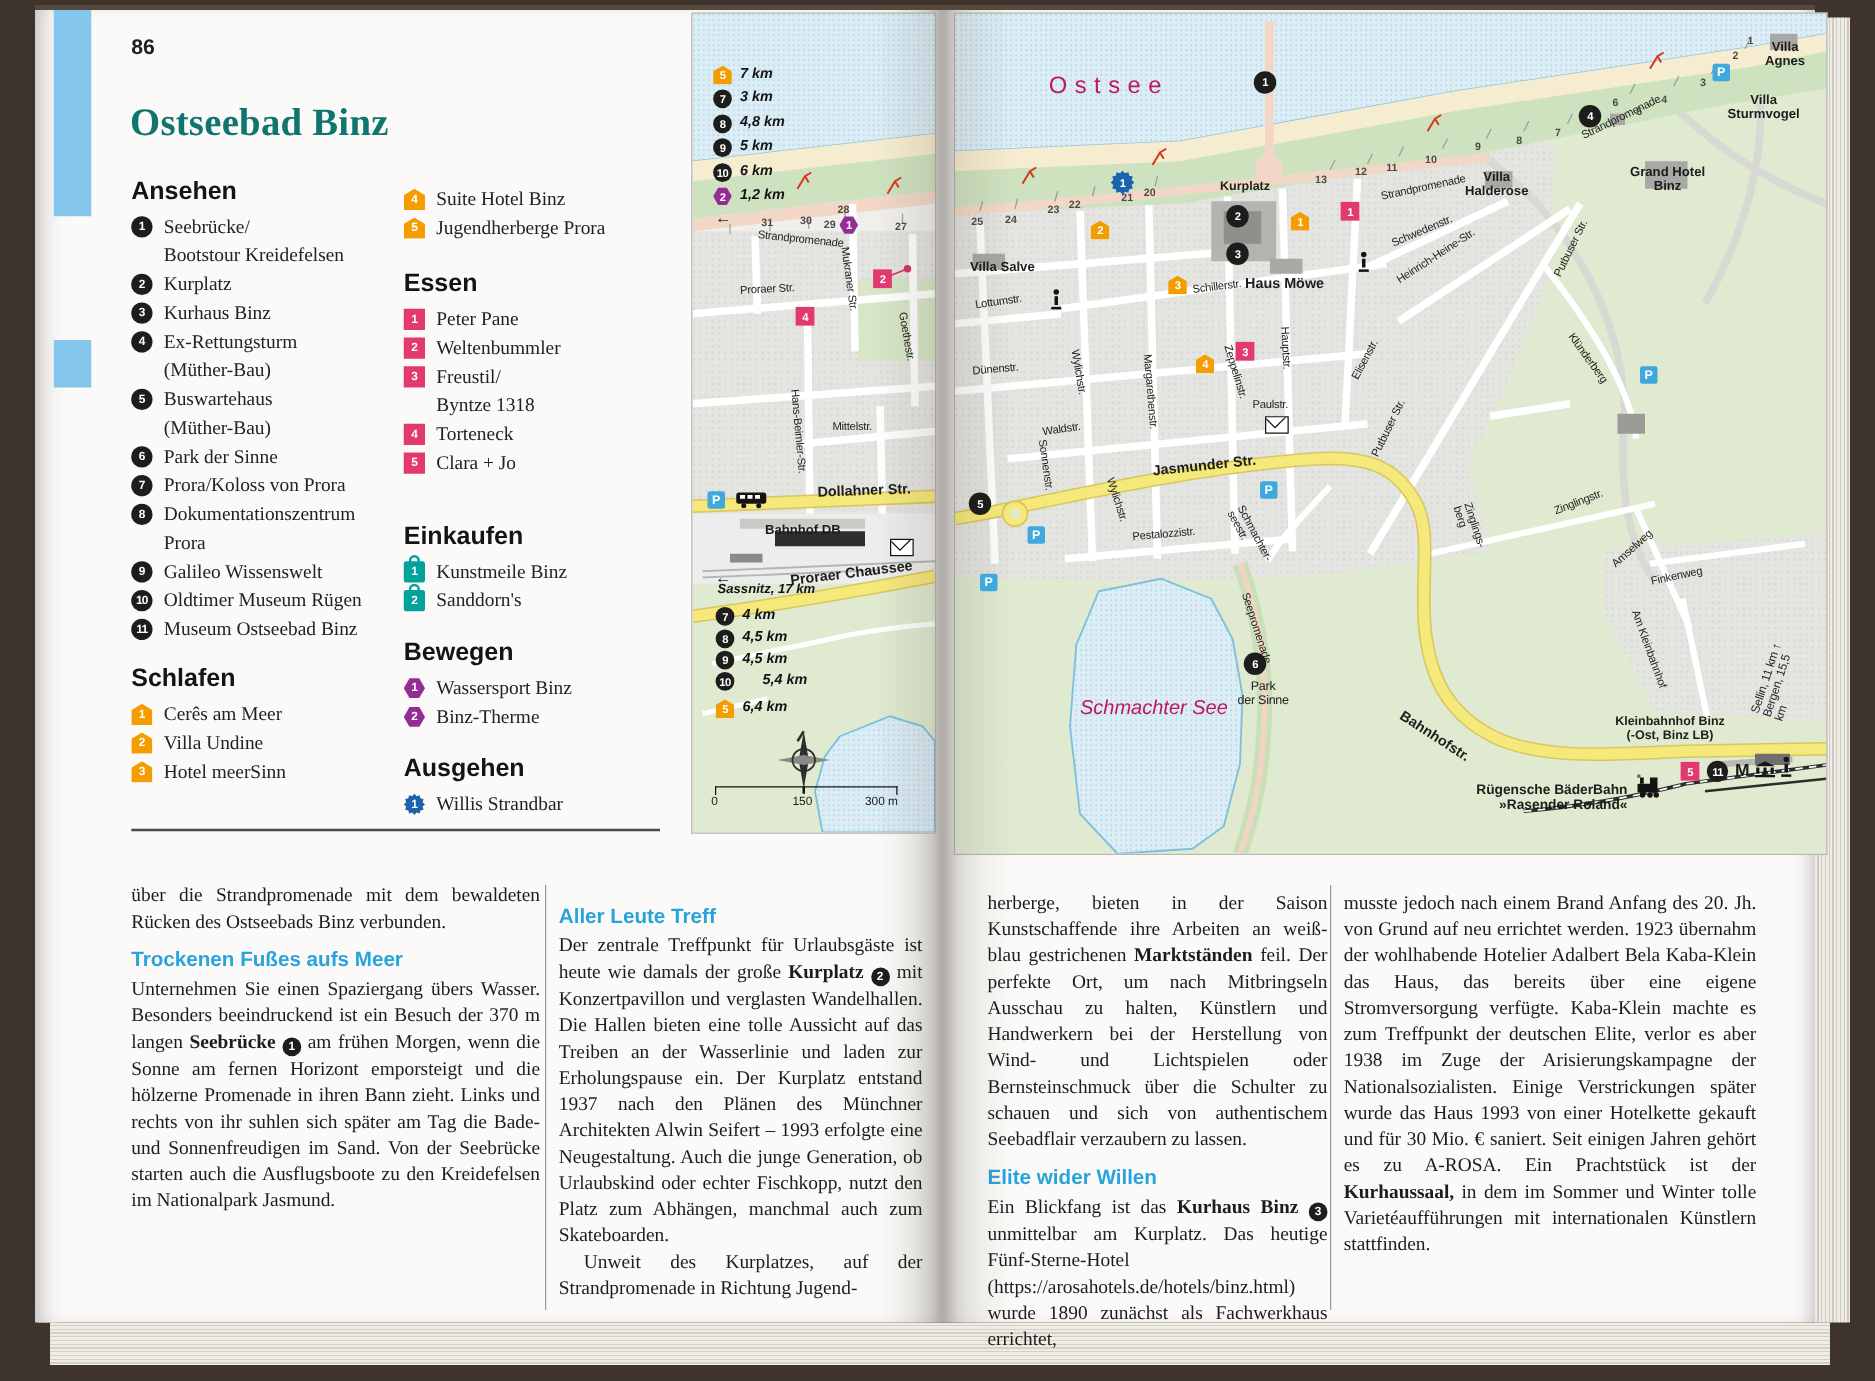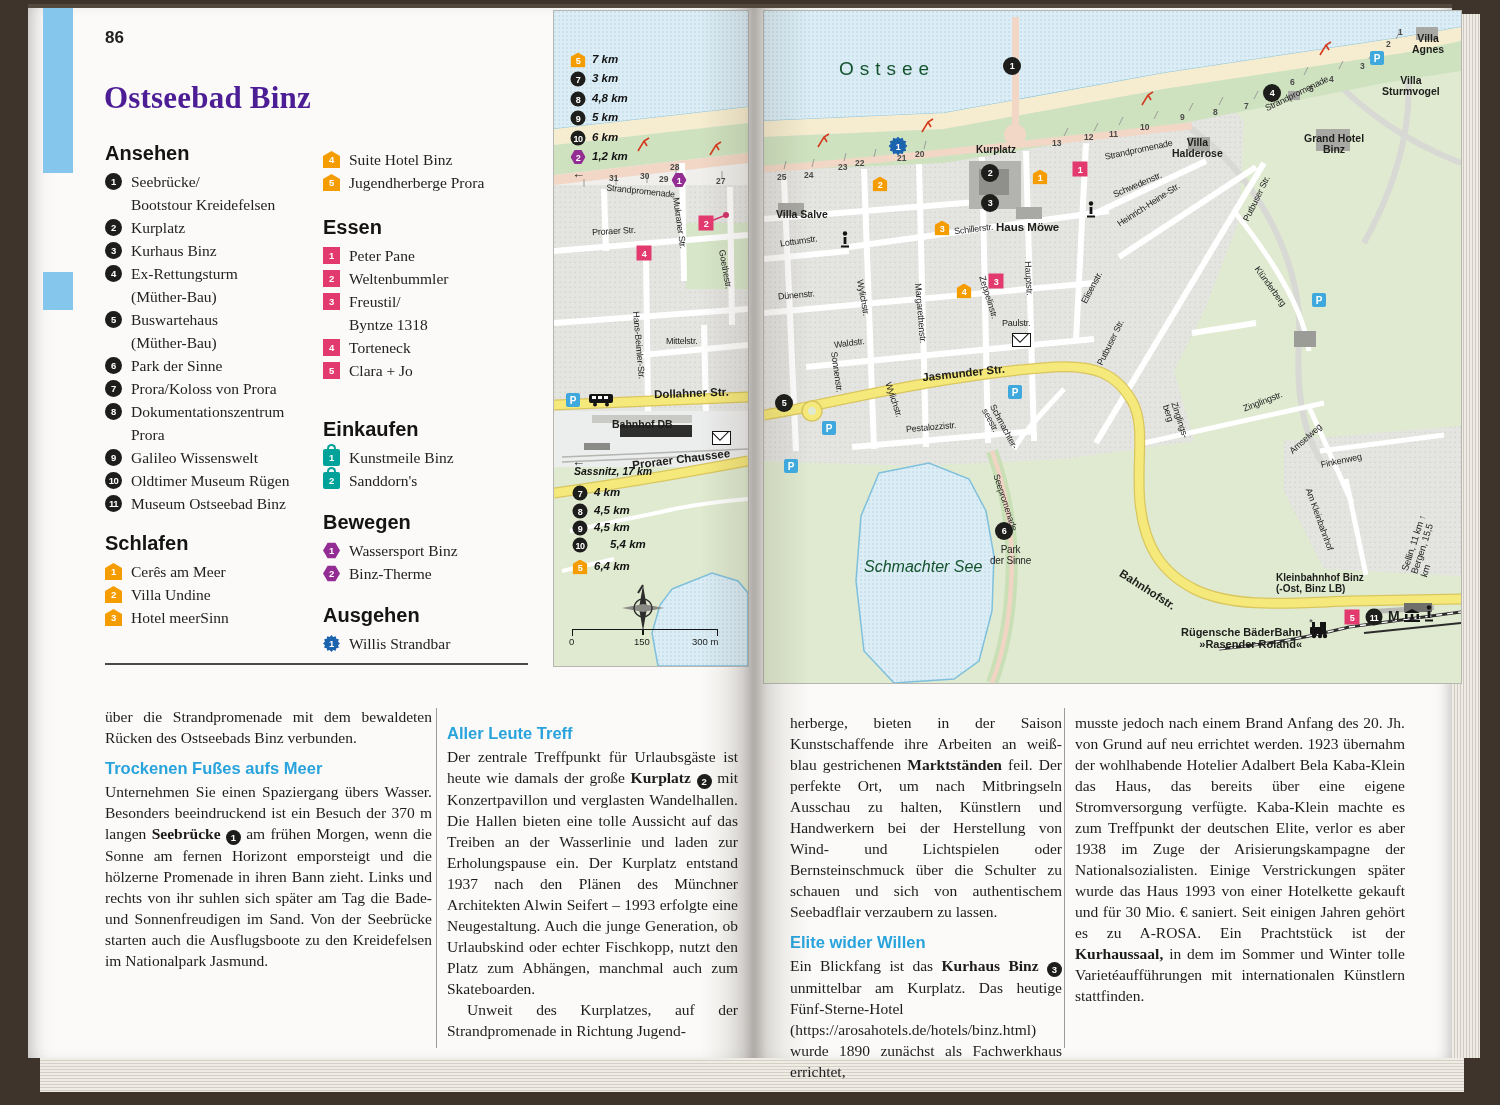--- a/index.html
+++ b/index.html
@@ -13,21 +13,21 @@
   .edgeB{position:absolute;left:40px;top:1058px;width:1424px;height:34px;
          background:repeating-linear-gradient(180deg,#efece6 0 2px,#d5d0c6 2px 3px);}
   .edgeL{position:absolute;left:30px;top:10px;width:16px;height:1048px;
          background:repeating-linear-gradient(90deg,#f1eee9 0 2px,#d9d5cc 2px 3px);}
   .topline{position:absolute;left:28px;top:4px;width:1424px;height:5px;background:#55493d;}
   .spine{position:absolute;left:700px;top:8px;width:110px;height:1050px;pointer-events:none;
          background:linear-gradient(90deg,rgba(0,0,0,0) 0%,rgba(60,45,30,.10) 40%,rgba(60,45,30,.22) 50%,rgba(60,45,30,.10) 60%,rgba(0,0,0,0) 100%);}
   .tab{position:absolute;left:15px;width:30px;background:#85c6ec;}
   
   .pagenum{position:absolute;font:bold 17px "Liberation Sans",sans-serif;color:#222;}
-  .title{position:absolute;font:bold 31px "Liberation Serif",serif;color:#4c1d95;letter-spacing:.2px;}
+  .title{position:absolute;font:bold 31px "Liberation Serif",serif;color:#0f766e;letter-spacing:.2px;}
   .lh{font:bold 20px "Liberation Sans",sans-serif;color:#141414;margin:0 0 5px 0;}
   .litem{display:flex;gap:9px;align-items:flex-start;font:15.5px/23px "Liberation Serif",serif;color:#222;}
   .l2{margin-left:26px;font:15.5px/23px "Liberation Serif",serif;color:#222;}
   .mk{flex:none;display:inline-flex;align-items:center;justify-content:center;width:17px;height:17px;
       color:#fff;font:bold 9.5px "Liberation Sans",sans-serif;letter-spacing:-.5px;margin-top:3px;}
   .pm{position:absolute;display:inline-flex;align-items:center;justify-content:center;width:15px;height:15px;
       color:#fff;font:bold 9px "Liberation Sans",sans-serif;letter-spacing:-.5px;z-index:5;margin:0;}
   .circle{background:#1d1d1b;border-radius:50%;}
   .house{background:#f59c00;clip-path:polygon(50% 0,100% 30%,100% 100%,0 100%,0 30%);}
   .square{background:#e23a6e;}
@@ -44,21 +44,21 @@
   .bhead.first{margin-top:18px;}
   .b{font-weight:bold;}
   .ib{display:inline-flex;width:15px;height:15px;border-radius:50%;background:#1d1d1b;color:#fff;
       font:bold 9.5px/15px "Liberation Sans",sans-serif;justify-content:center;vertical-align:-2px;}
   
   .map{position:absolute;border:1px solid #b7b7b2;overflow:hidden;background:#e7e7e4;}
   .ml{position:absolute;white-space:pre-line;color:#1d1d1b;line-height:1.05;z-index:4;}
   .st{font-size:9px;letter-spacing:-.2px;color:#232323;}
   .stb{font-weight:bold;font-size:10.5px;}
   .big{font-weight:bold;font-size:11.5px;}
-  .wtr{color:#14532d;font-weight:bold;}
+  .wtr{color:#be185d;font-weight:bold;}
   .bch{font-size:8.5px;color:#4a4a48;font-weight:bold;}
   .dist{font-style:italic;font-weight:bold;font-size:11.5px;color:#131313;}
   .pic{position:absolute;display:flex;align-items:center;justify-content:center;width:14px;height:14px;
        background:#3fa8dc;color:#fff;font:bold 10px "Liberation Sans",sans-serif;border-radius:2px;z-index:5;}
   .mailic{position:absolute;width:17px;height:12px;background:#fff;border:1.6px solid #141414;overflow:hidden;z-index:5;}
   .mailic::before{content:"";position:absolute;left:0;top:-8px;width:12px;height:12px;transform:rotate(45deg);
        border:1.6px solid #141414;background:#fff;}
   .ic{position:absolute;z-index:5;}
   .ctr{transform:translate(-50%,-50%);}
 </style>
@@ -506,21 +506,21 @@
       <span class="ml st" style="left:478px;top:394px;transform:rotate(-21deg);transform-origin:0 0">Zinglingstr.</span>
       <span class="ml st" style="left:524px;top:438px;transform:rotate(-42deg);transform-origin:0 0">Amselweg</span>
       <span class="ml st" style="left:556px;top:450px;transform:rotate(-12deg);transform-origin:0 0">Finkenweg</span>
       <span class="ml st" style="left:548px;top:476px;transform:rotate(70deg);transform-origin:0 0">Am Kleinbahnhof</span>
       <span class="ml big" style="left:360px;top:556px;transform:rotate(33deg);transform-origin:0 0">Bahnhofstr.</span>
       <span class="ml st" style="left:236px;top:462px;transform:rotate(72deg);transform-origin:0 0">Seepromenade</span>
       <span class="ml st" style="left:226px;top:534px;text-align:center;font-size:10px">Park
 der Sinne</span>
       <span class="ml st" style="left:636px;top:558px;transform:rotate(-72deg);transform-origin:0 0;font-size:9.5px">Sellin, 11 km ↑
 Bergen, 15,5 km</span>
-      <span class="ml stb" style="left:512px;top:562px;width:120px;text-align:left;font-size:10px">Kleinbahnhof Binz
+      <span class="ml stb" style="left:512px;top:562px;width:120px;text-align:center;font-size:10px">Kleinbahnhof Binz
 (-Ost, Binz LB)</span>
       <span class="ml stb" style="left:398px;top:616px;width:140px;text-align:right;font-size:11px">Rügensche BäderBahn
 »Rasender Roland«</span>
       
       <span class="pm square ctr" style="left:588px;top:606px">5</span>
       <span class="pm circle ctr" style="left:610px;top:606px;width:17px;height:17px">11</span>
       <span class="ml" style="left:624px;top:598px;font-weight:bold;font-size:14px">M</span>
       <svg class="ic" style="left:640px;top:598px" width="16" height="13">
           <polygon points="8,0 16,4 0,4" fill="#141414"></polygon>
           <rect x="1" y="5" width="2.5" height="5" fill="#141414"></rect>

